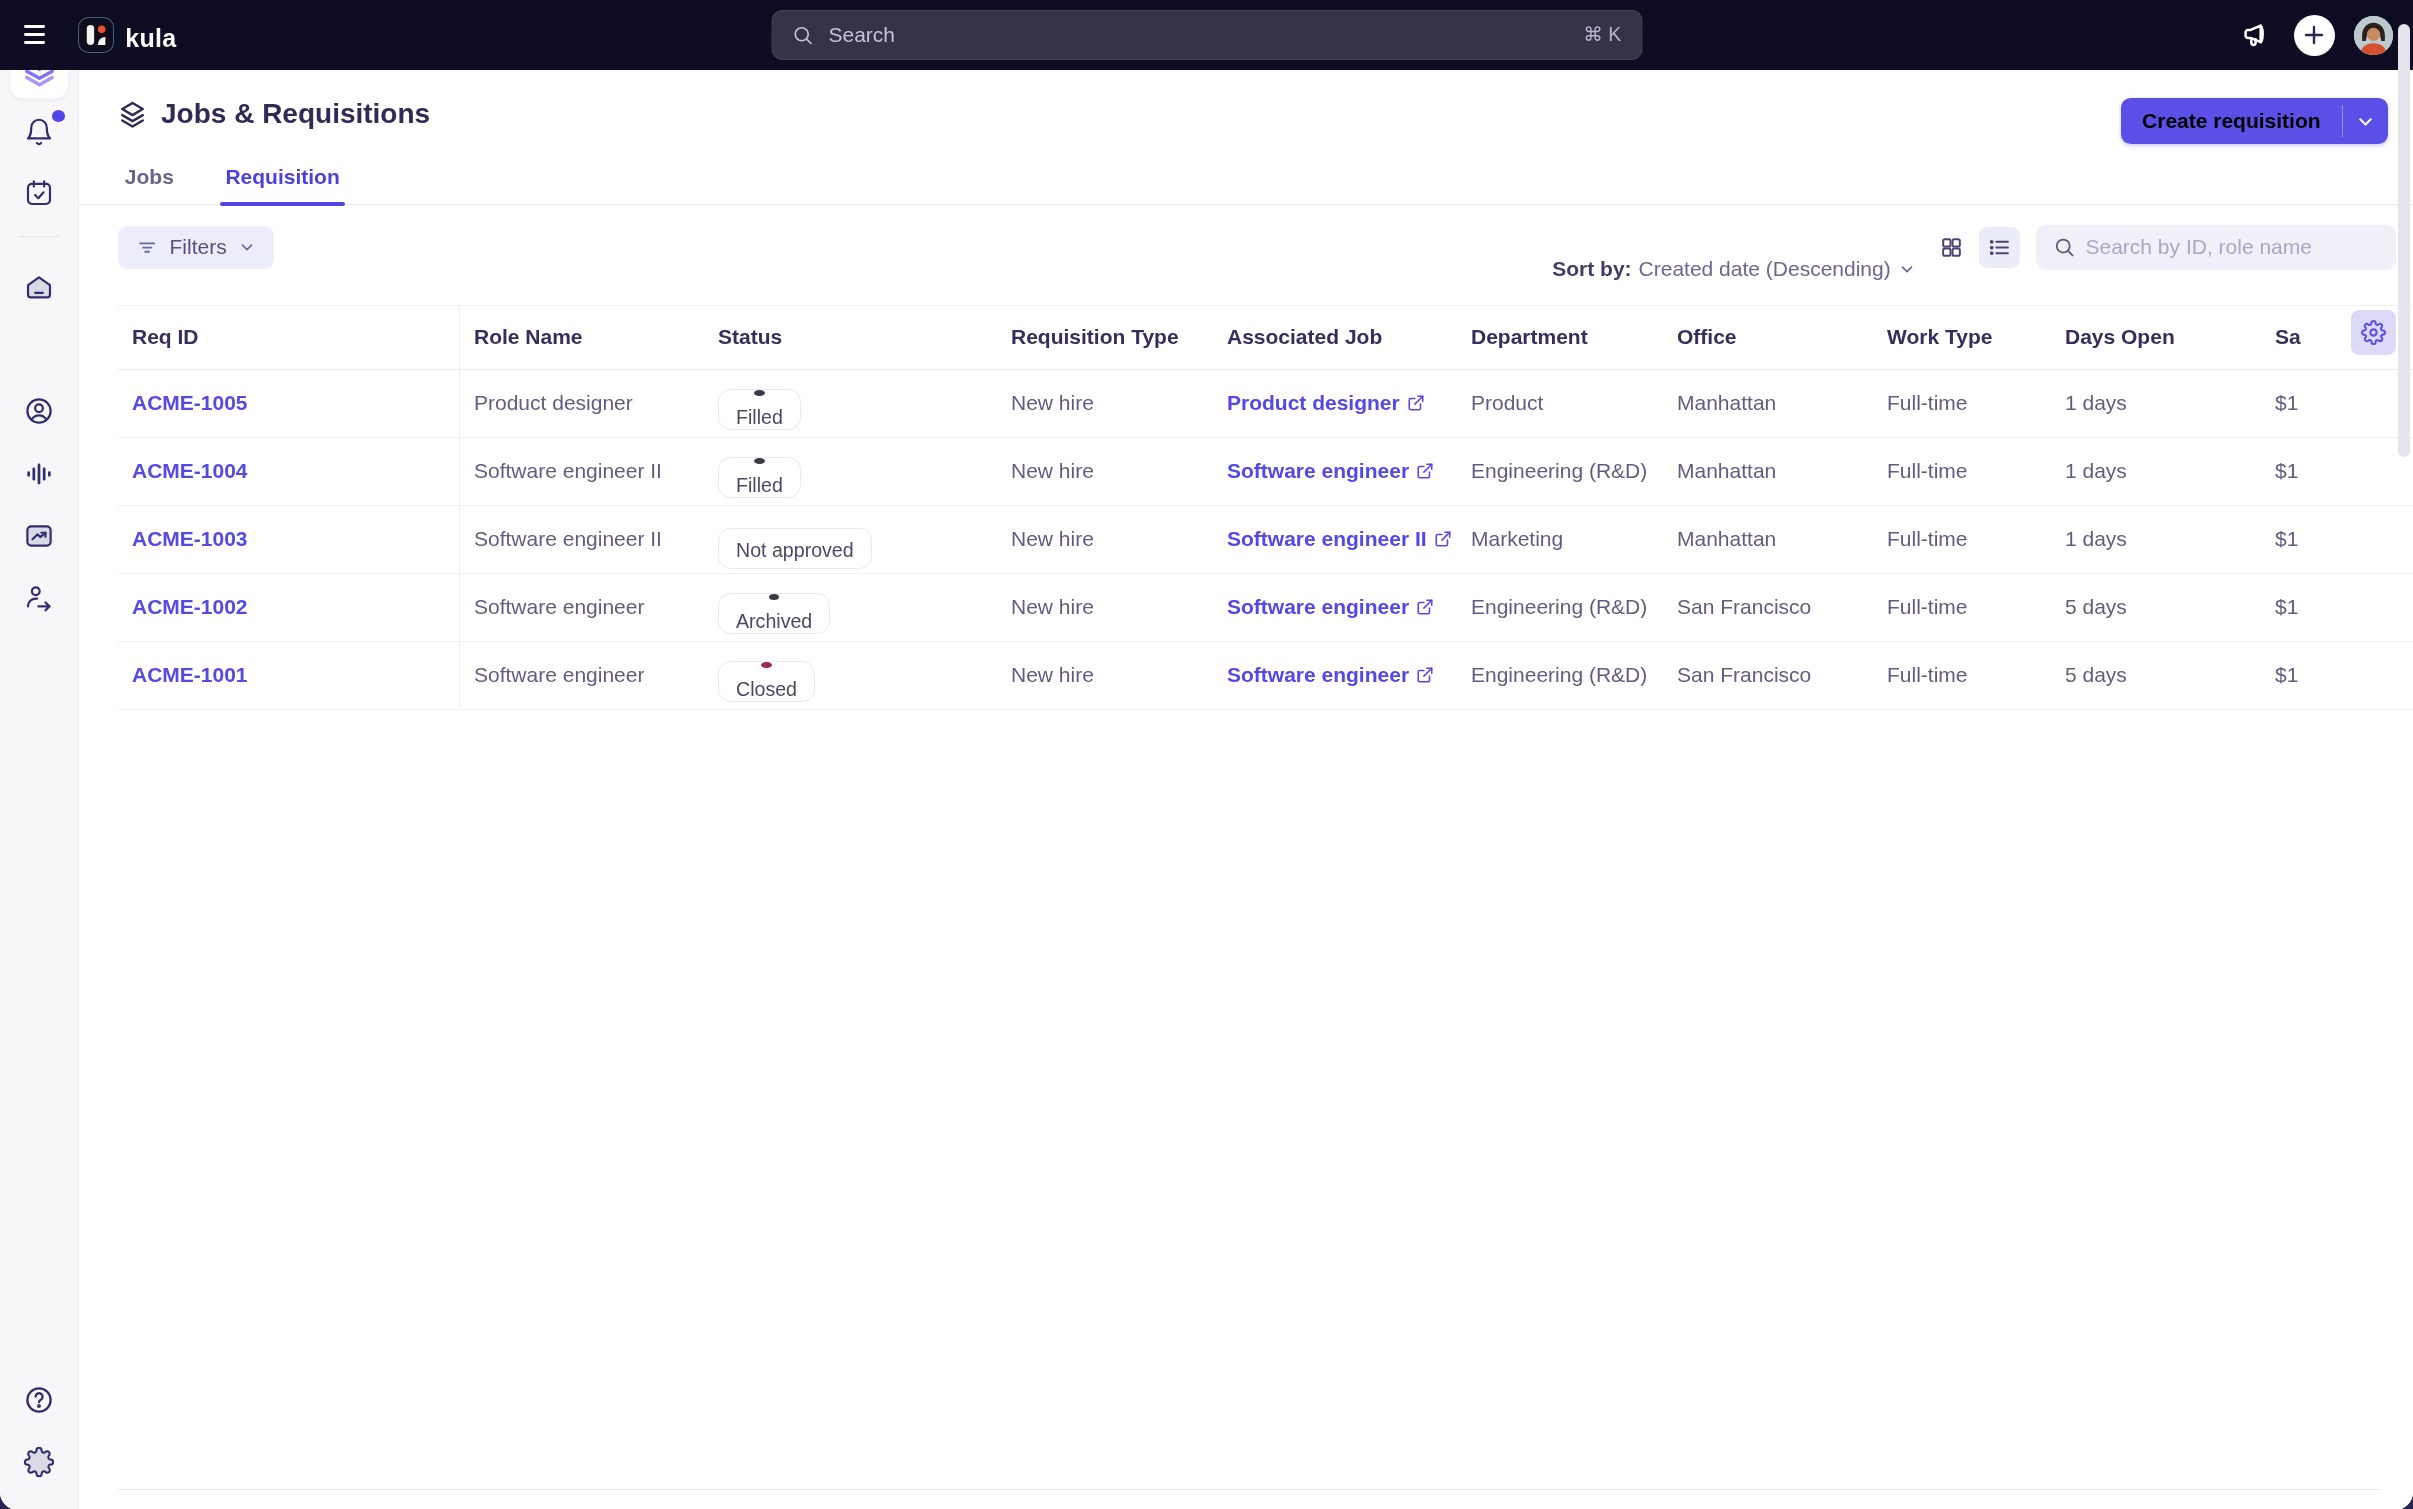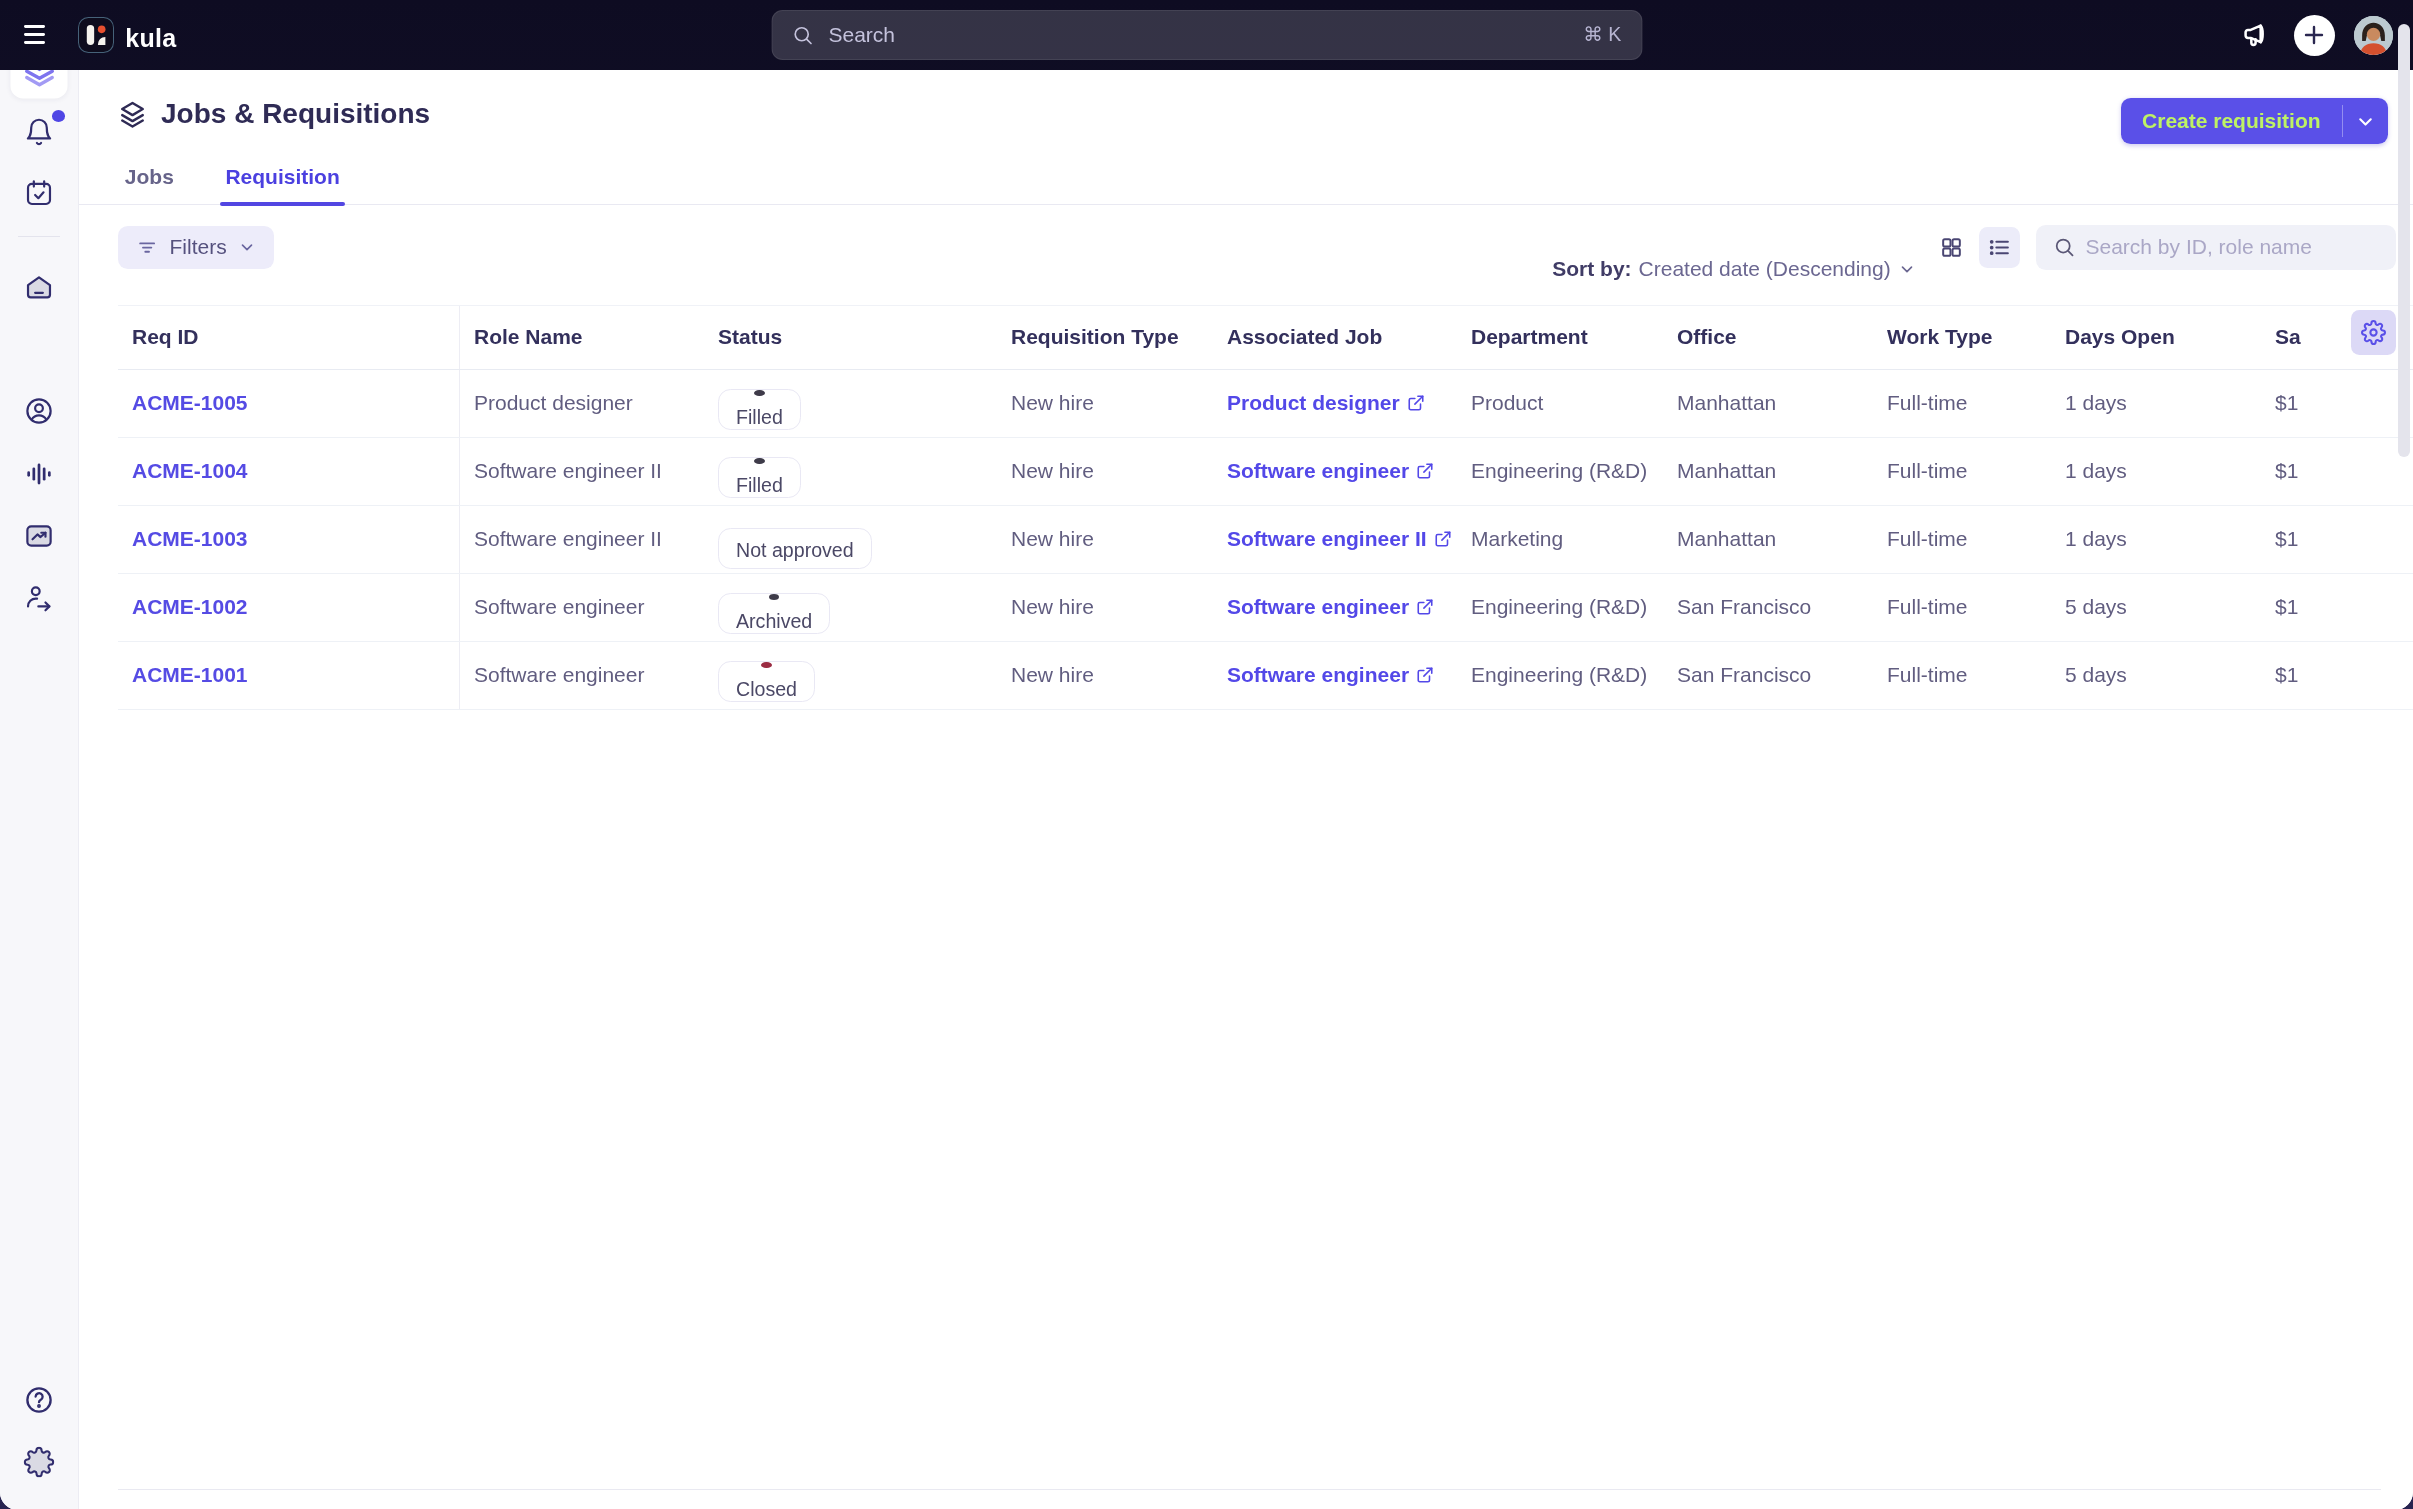--- a/index.html
+++ b/index.html
@@ -32,21 +32,21 @@
   .sidebar{position:relative;width:78px;flex:0 0 78px;background:#f7f7fa;border-right:1.4px solid #ececf3;}
   .side-item{position:absolute;left:39px;transform:translate(-50%,-50%);cursor:pointer;color:#312d6e;}
   .side-divider{position:absolute;left:39px;transform:translateX(-50%);width:42px;height:1.4px;background:#e4e4ed;}
   .side-active-box{position:absolute;left:39px;transform:translate(-50%,-50%);width:57px;height:57px;background:#ffffff;border-radius:12.6px;box-shadow:0 1.4px 5.6px rgba(40,35,90,.06);display:flex;align-items:center;justify-content:center;cursor:pointer;}
   .notif-dot{position:absolute;left:52px;top:40px;width:13.3px;height:12px;border-radius:50%;background:#4f46e5;}
   
   .main{position:relative;flex:1;background:#fff;min-width:0;}
   .page-head{display:flex;align-items:flex-start;justify-content:space-between;padding:28px 25px 0 39px;}
   .page-title{display:flex;align-items:center;gap:14px;color:#2f2b55;font-size:28px;font-weight:800;}
   .create-btn{display:flex;align-items:stretch;background:#5a50e8;border-radius:9.8px;overflow:hidden;height:46px;box-shadow:0 1.4px 4.2px rgba(70,60,200,.25);cursor:pointer;}
-  .create-btn .main-seg{display:flex;align-items:center;padding:0 21px;color:#bef264;font-size:21px;font-weight:600;}
+  .create-btn .main-seg{display:flex;align-items:center;padding:0 21px;color:#000000;font-size:21px;font-weight:600;}
   .create-btn .divider{width:1.4px;background:rgba(255,255,255,.35);margin:7px 0;}
   .create-btn .chev-seg{display:flex;align-items:center;justify-content:center;width:45px;color:#fff;}
   .tabs{display:flex;gap:46px;padding-left:43px;margin-top:21px;border-bottom:1.4px solid #e9e9f2;}
   .tab{position:relative;padding:0 2.8px 15.4px;font-size:21px;font-weight:700;color:#67648a;cursor:pointer;}
   .tab.active{color:#4b40e0;}
   .tab.active::after{content:"";position:absolute;left:-2.8px;right:-2.8px;bottom:-1.4px;height:4.2px;border-radius:4.2px;background:#5246e2;}
   
   .toolbar{display:flex;align-items:center;justify-content:space-between;margin-top:19.6px;padding:0 17.5px 0 39px;height:45px;}
   .filters-btn{display:flex;align-items:center;gap:11.2px;height:43px;padding:0 18px;border-radius:9.8px;background:#edecfa;color:#55517e;font-size:21px;font-weight:500;cursor:pointer;}
   .toolbar-right{display:flex;align-items:center;gap:15.4px;}

